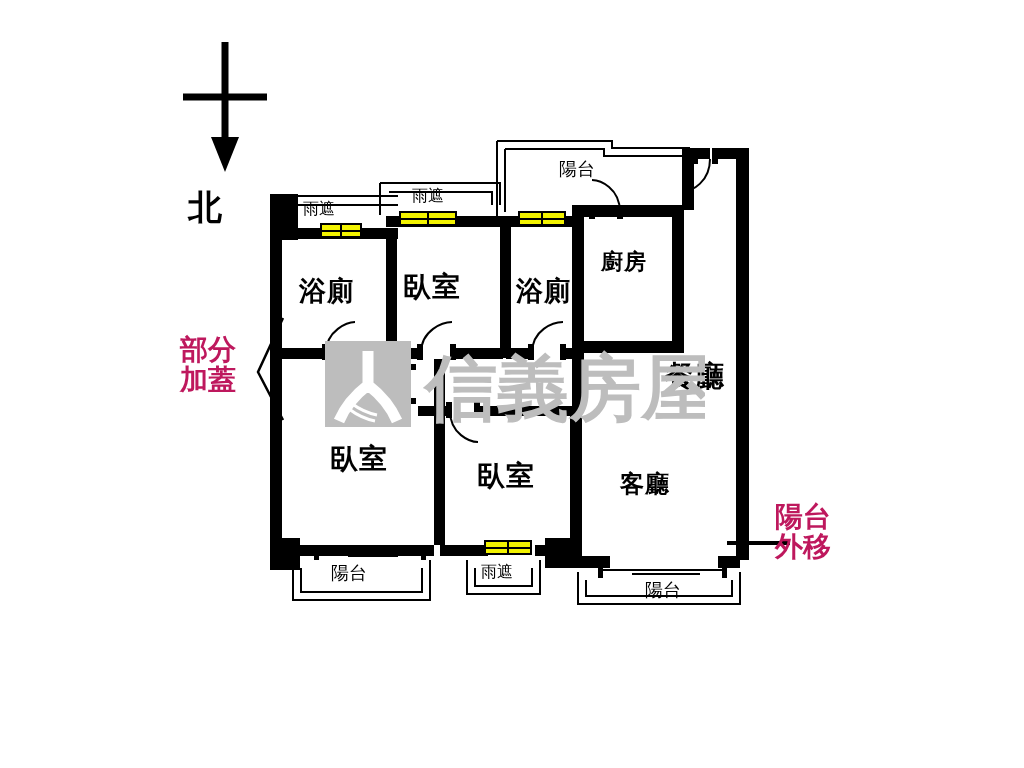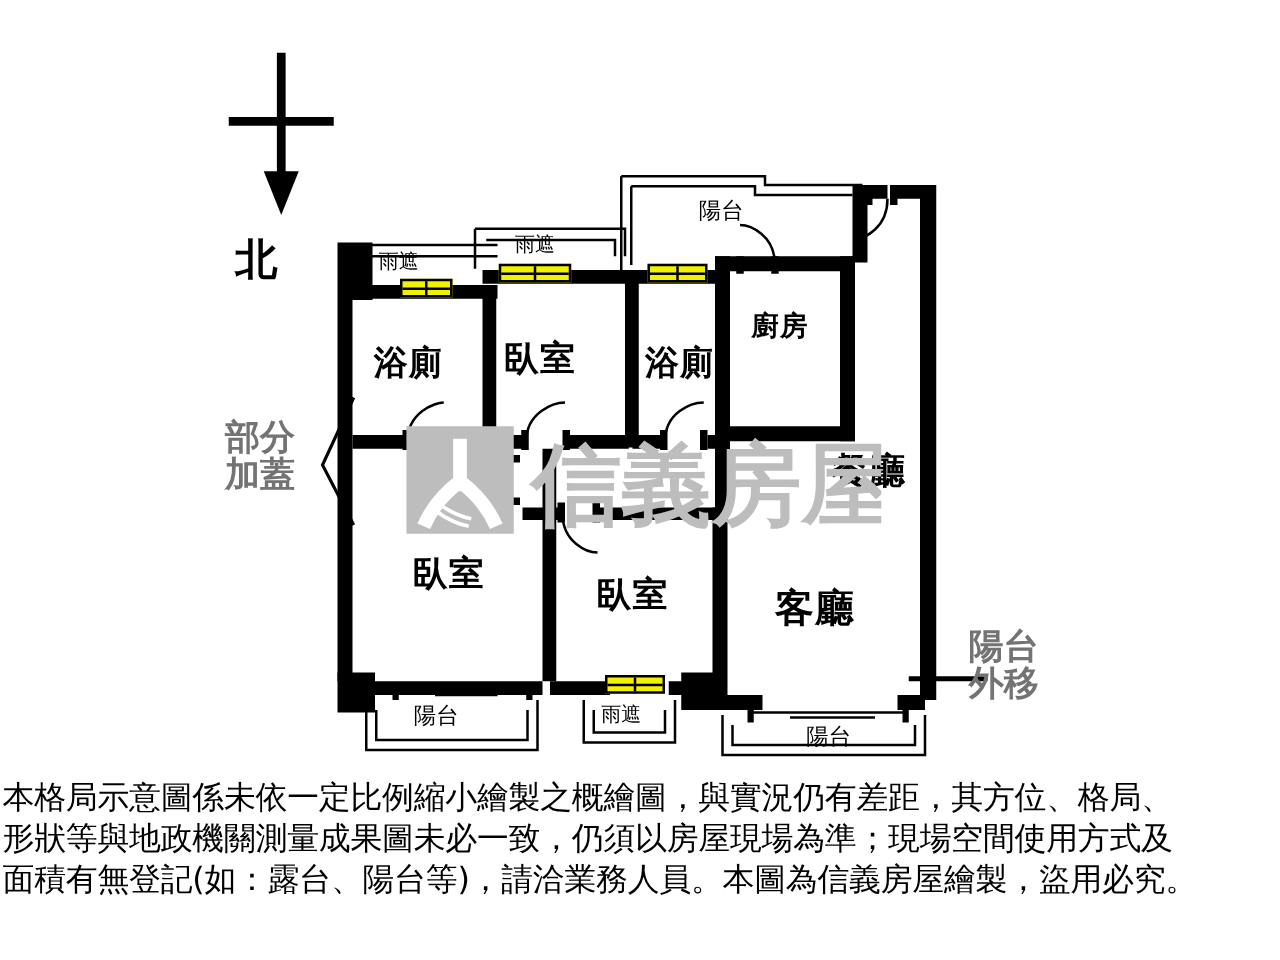--- a/index.html
+++ b/index.html
@@ -50,21 +50,21 @@
   }
   
   #compass { position: absolute; left: 175px; top: 42px; }
   #compass-label {
     position: absolute; left: 188px; top: 185px;
     font-size: 34px; font-weight: 700; color: #000;
   }
   
   .annot {
     position: absolute;
-    font-size: 28px; font-weight: 700; color: #737373;
+    font-size: 28px; font-weight: 700; color: #be185d;
     line-height: 1.06; white-space: nowrap;
   }
   
   #watermark {
     position: absolute;
     left: 325px; top: 333px;
     width: 380px; height: 105px;
     pointer-events: none;
   }
   #wm-note {
@@ -241,21 +241,21 @@
   <div class="window" style="left:399px; top:211px; width:58px; height:15px;"></div>
   <div class="window" style="left:518px; top:211px; width:48px; height:15px;"></div>
   <div class="window" style="left:484px; top:540px; width:48px; height:15px;"></div>
 
   <div class="roomlabel lbl-md" style="left:299px; top:277px;">浴廁</div>
   <div class="roomlabel lbl-lg" style="left:403px; top:273px;">臥室</div>
   <div class="roomlabel lbl-md" style="left:516px; top:277px;">浴廁</div>
   <div class="roomlabel lbl-lg" style="left:601px; top:251px; font-size:22px;">廚房</div>
   <div class="roomlabel lbl-sm" style="left:559px; top:160px;">陽台</div>
   <div class="roomlabel lbl-lg" style="left:617px; top:362px; font-size:29px;margin-left:48px;">餐廳</div>
-  <div class="roomlabel lbl-lg" style="left:620px; top:472px; font-size:31px;">客廳</div>
+  <div class="roomlabel lbl-lg" style="left:620px; top:472px; font-size:24px;">客廳</div>
   <div class="roomlabel lbl-lg" style="left:330px; top:445px;">臥室</div>
   <div class="roomlabel lbl-lg" style="left:477px; top:462px;">臥室</div>
   <div class="roomlabel lbl-sm" style="left:331px; top:564px;">陽台</div>
   <div class="roomlabel lbl-sm" style="left:645px; top:581px;">陽台</div>
   <div class="roomlabel lbl-xs" style="left:303px; top:201px;">雨遮</div>
   <div class="roomlabel lbl-xs" style="left:412px; top:188px;">雨遮</div>
   <div class="roomlabel lbl-xs" style="left:481px; top:564px;">雨遮</div>
 
   <div class="annot" style="left:180px; top:335px;">
     <div>部分</div>
@@ -272,19 +272,14 @@
       <g>
         <rect x="0" y="8" width="86" height="86" fill="#bdbdbd"></rect>
         <path d="M43,18 L43,60 M43,52 C30,62 20,74 14,88 M43,52 C56,62 66,74 72,88" stroke="#ffffff" stroke-width="11" fill="none"></path>
         <path d="M26,70 C34,76 42,80 52,82" stroke="#ffffff" stroke-width="3" fill="none"></path>
         <path d="M24,76 C32,82 40,86 50,88" stroke="#ffffff" stroke-width="3" fill="none"></path>
       </g>
       <text x="100" y="80" font-family="DejaVu Sans, Liberation Sans, sans-serif" font-size="72" font-weight="700" fill="#bdbdbd">信義房屋</text>
     </svg>
   </div>
 
-  <div id="disclaimer">
-    <div>本格局示意圖係未依一定比例縮小繪製之概繪圖，與實況仍有差距，其方位、格局、</div>
-    <div>形狀等與地政機關測量成果圖未必一致，仍須以房屋現場為準；現場空間使用方式及</div>
-    <div>面積有無登記(如：露台、陽台等)，請洽業務人員。本圖為信義房屋繪製，盜用必究。</div>
-  </div>
 
 </div>
 
 </body></html>

